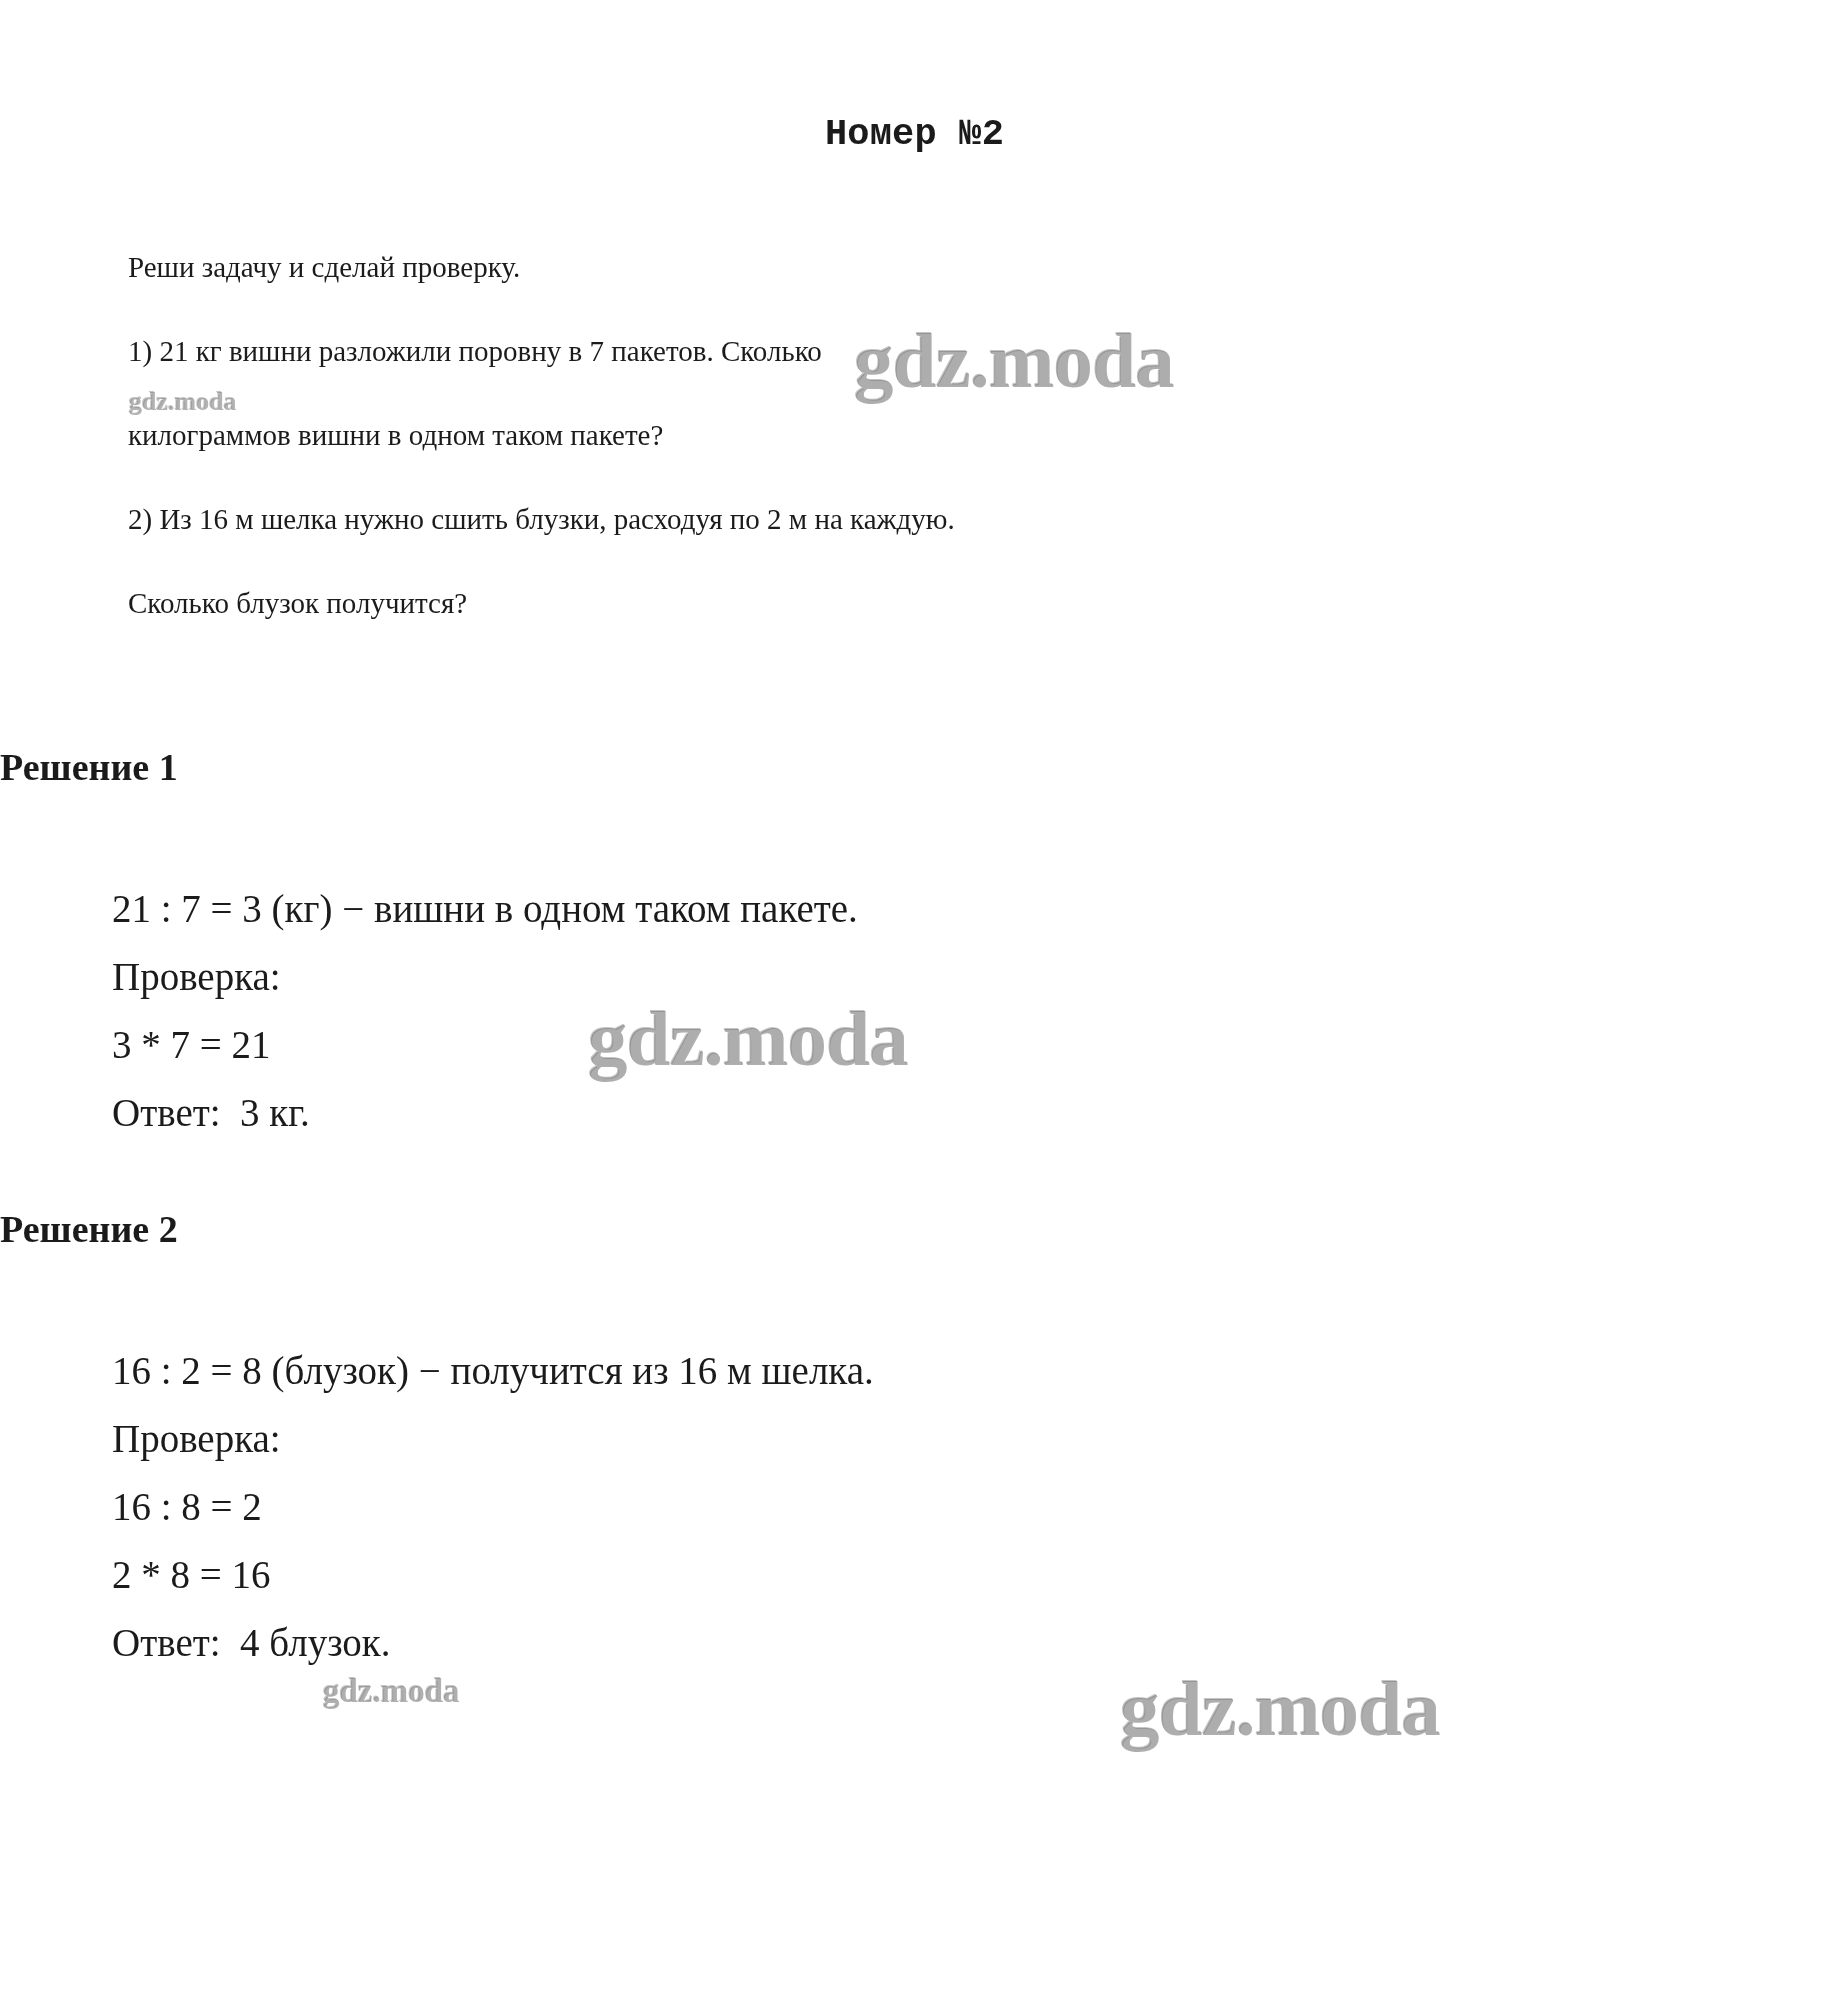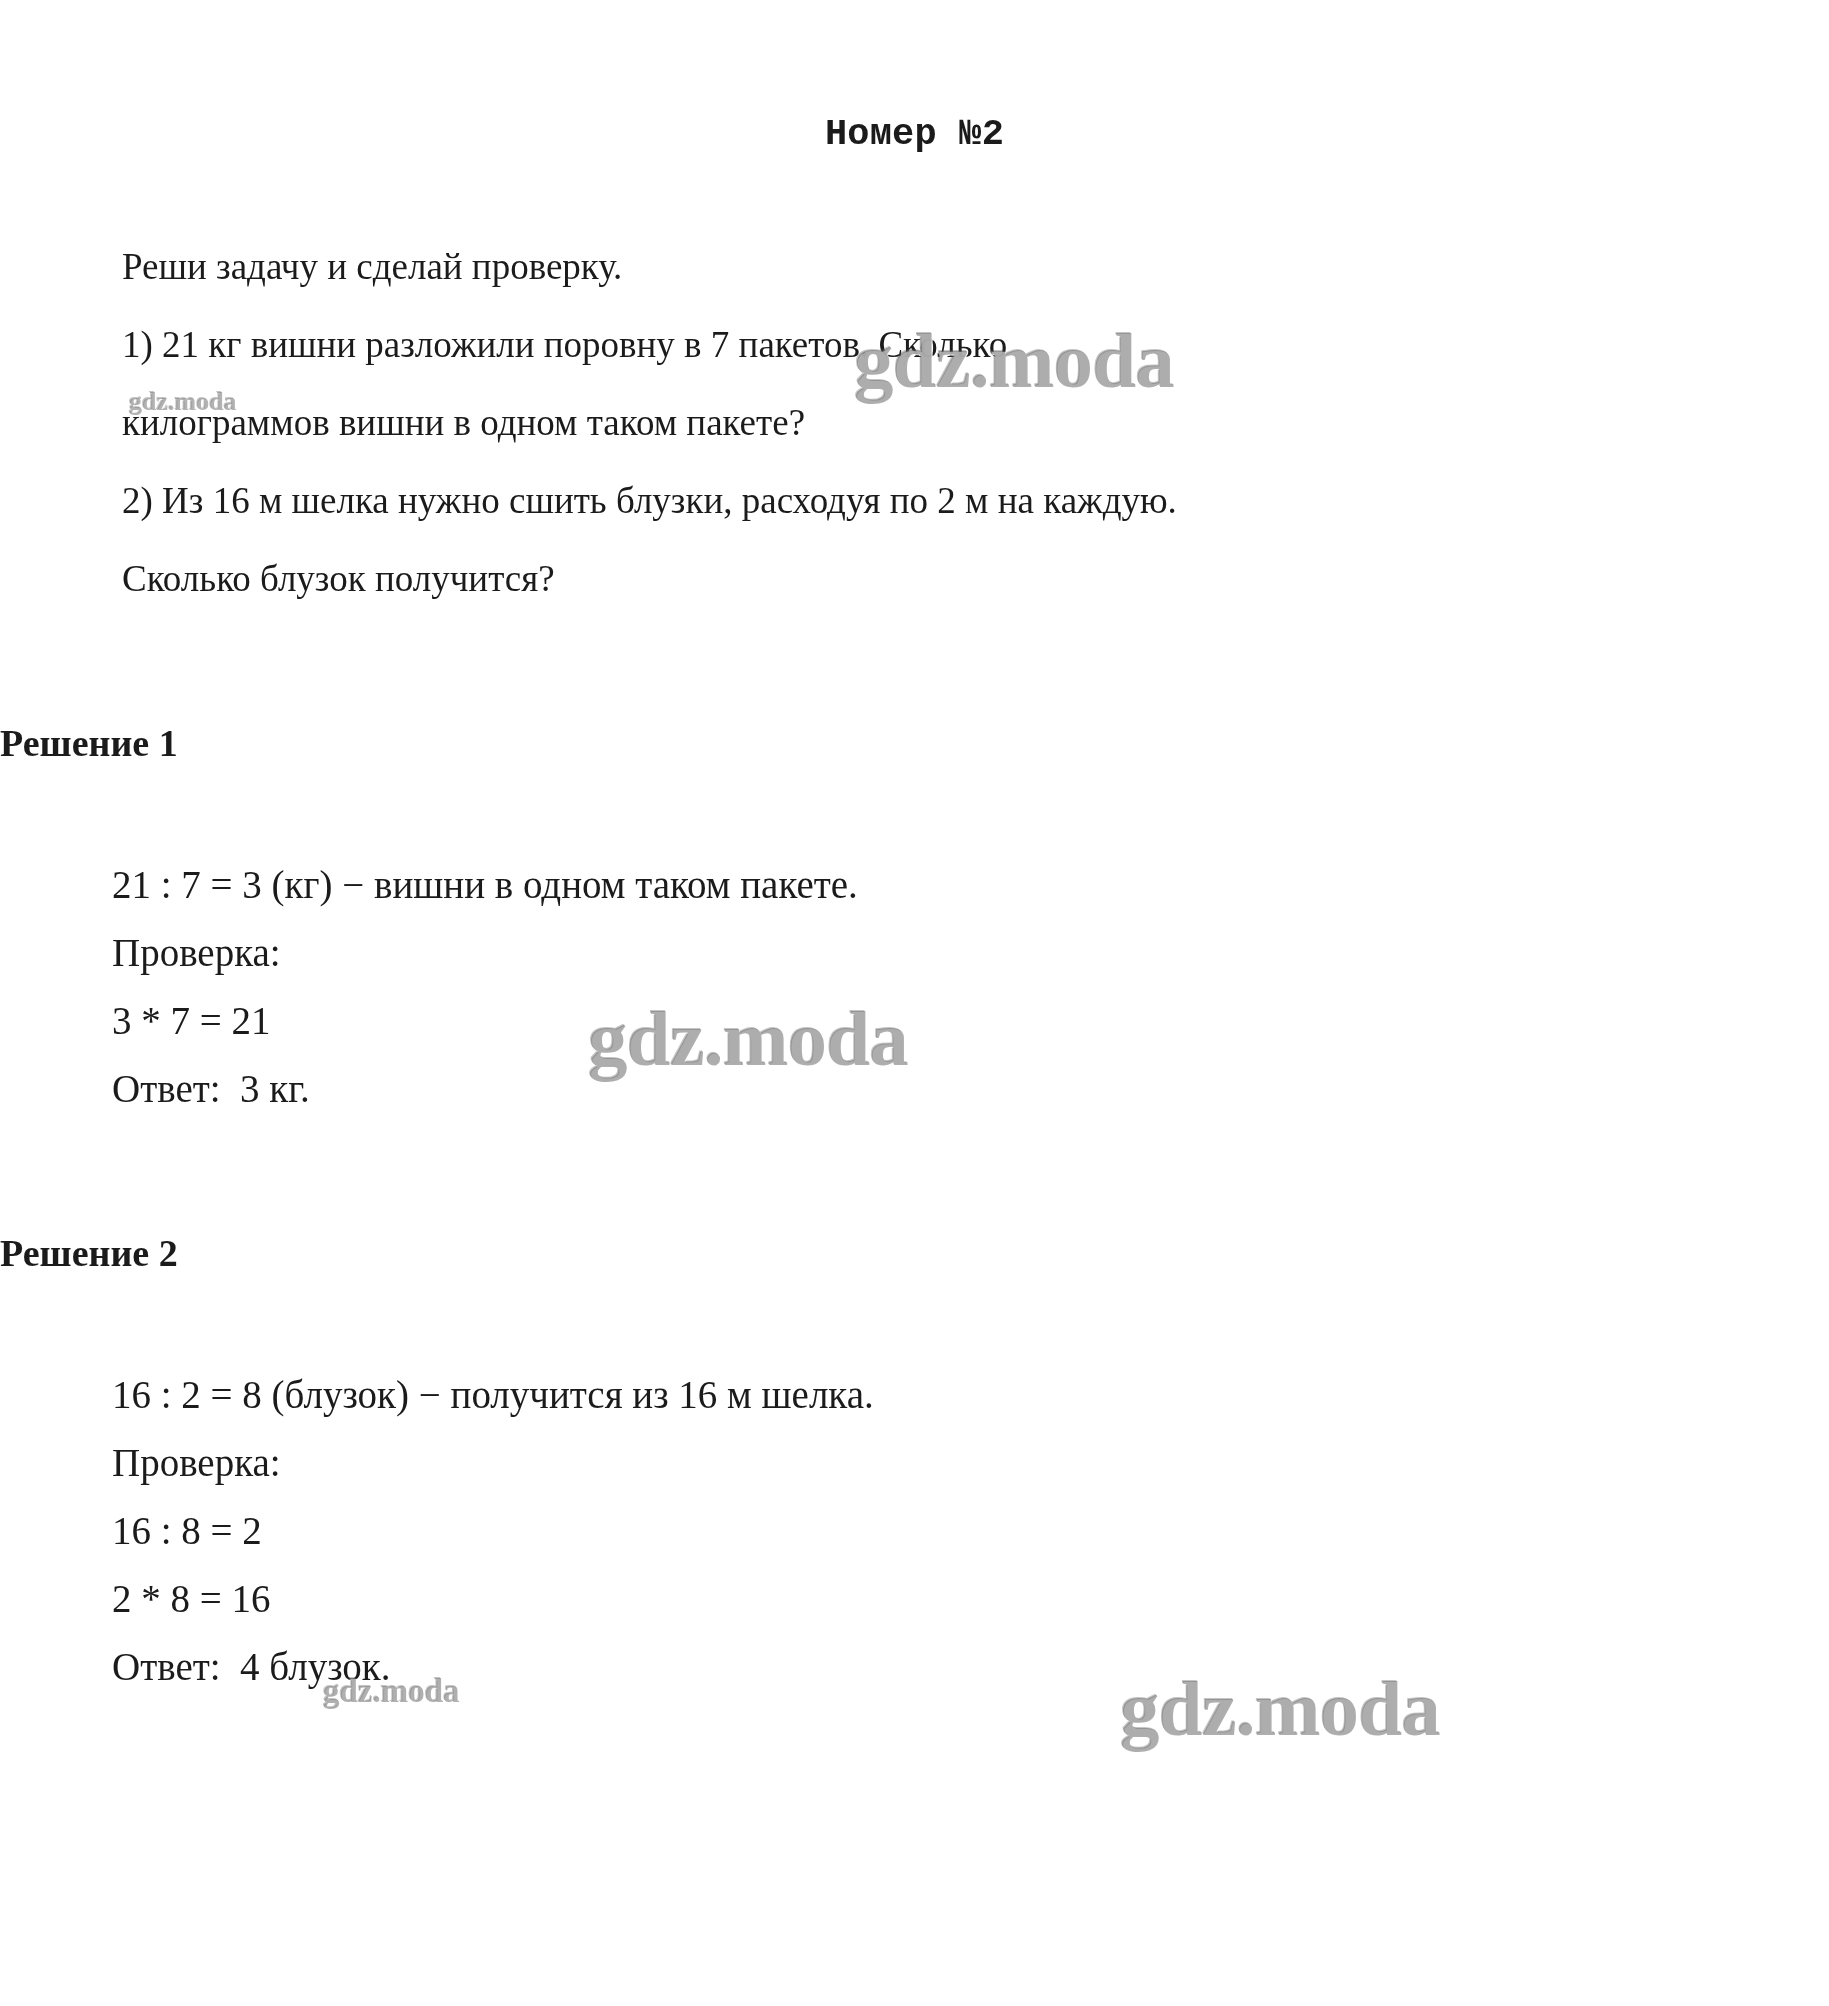--- a/index.html
+++ b/index.html
@@ -29,33 +29,33 @@
     line-height: 1.2;
     margin: 112px 0 0 0;
     letter-spacing: 0.2px;
     font-family: Liberation Mono, monospace;
   }
   .body-block {
     margin: 77px 0 0 0;
     padding: 0 110px 0 112px;
   }
   .para {
-    font-size: 37px;
+    font-size: 29px;
     line-height: 68px;
-    margin: 10px;
+    margin: 16px;
     white-space: pre-wrap;
   }
   .section-head {
     text-align: left;
     font-size: 38px;
     line-height: 1.2;
     margin: 0;
   }
   .sec1-head { margin-top: 108px; }
-  .sec2-head { margin-top: 108px; }
+  .sec2-head { margin-top: 60px; }
   .lines {
     padding: 0 110px 0 112px;
   }
   .sec1-lines { margin-top: 84px; }
   .sec2-lines { margin-top: 84px; }
   .line {
     font-size: 39px;
     line-height: 68px;
     margin: 0;
     white-space: pre;

